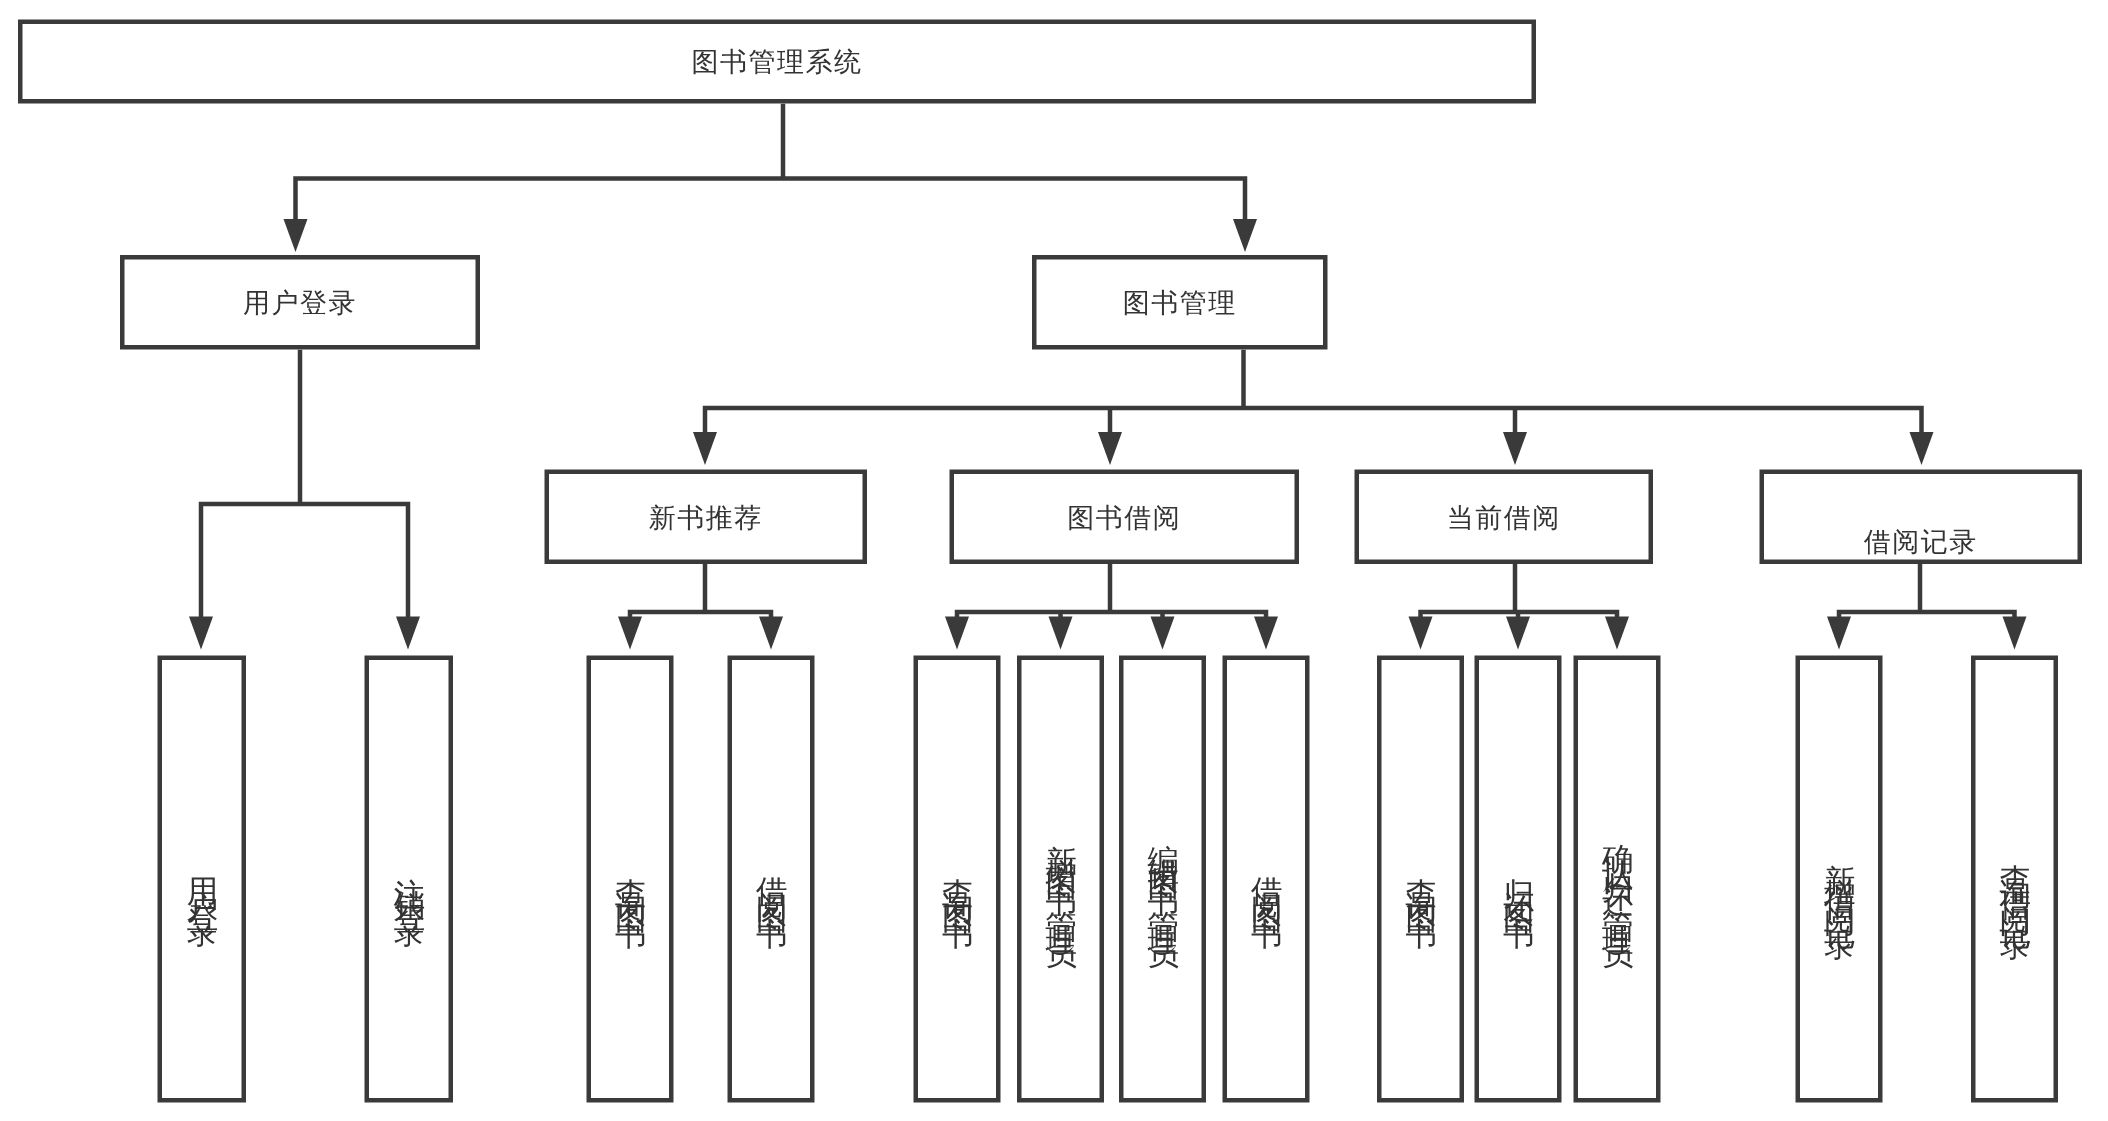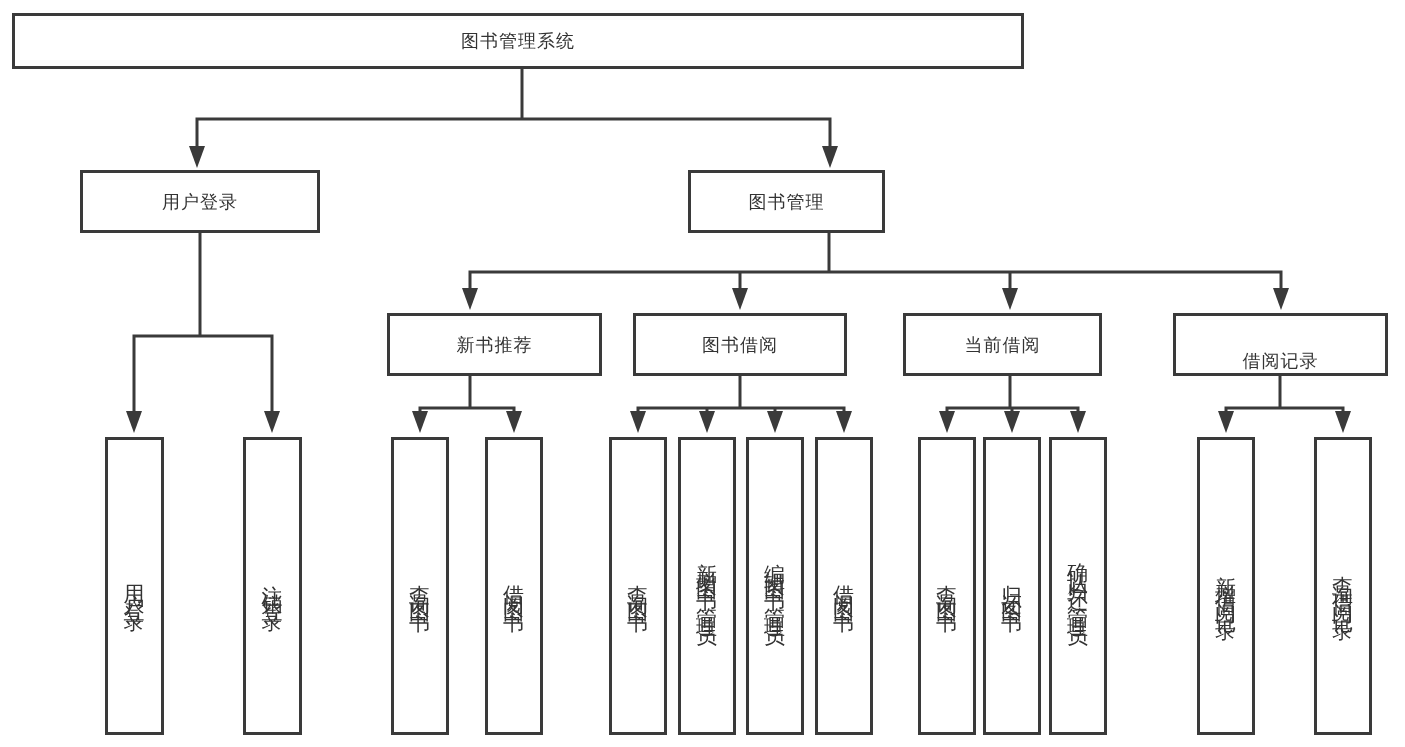--- a/index.html
+++ b/index.html
@@ -118,24 +118,24 @@
     <span>图书管理系统</span>
   </div>
 
   <div class="box hbox" style="left:80px; top:170px; width:240px; height:63px;">
     <span>用户登录</span>
   </div>
   <div class="box hbox" style="left:688px; top:170px; width:197px; height:63px;">
     <span>图书管理</span>
   </div>
 
-  <div class="box hbox" style="left:363px; top:313px; width:215px; height:63px;margin-left:24px;">
+  <div class="box hbox" style="left:363px; top:313px; width:215px; height:63px;">
     <span>新书推荐</span>
   </div>
-  <div class="box hbox" style="left:633px; top:313px; width:214px; height:63px;">
+  <div class="box hbox" style="left:633px; top:313px; width:233px; height:63px;">
     <span>图书借阅</span>
   </div>
   <div class="box hbox" style="left:903px; top:313px; width:199px; height:63px;">
     <span>当前借阅</span>
   </div>
   <div class="box hbox" style="left:1173px; top:313px; width:215px; height:63px;align-items:flex-end;">
     <span>借阅记录</span>
   </div>
 
   <div class="box vbox" style="left:105px; top:437px; width:59px; height:298px;">

